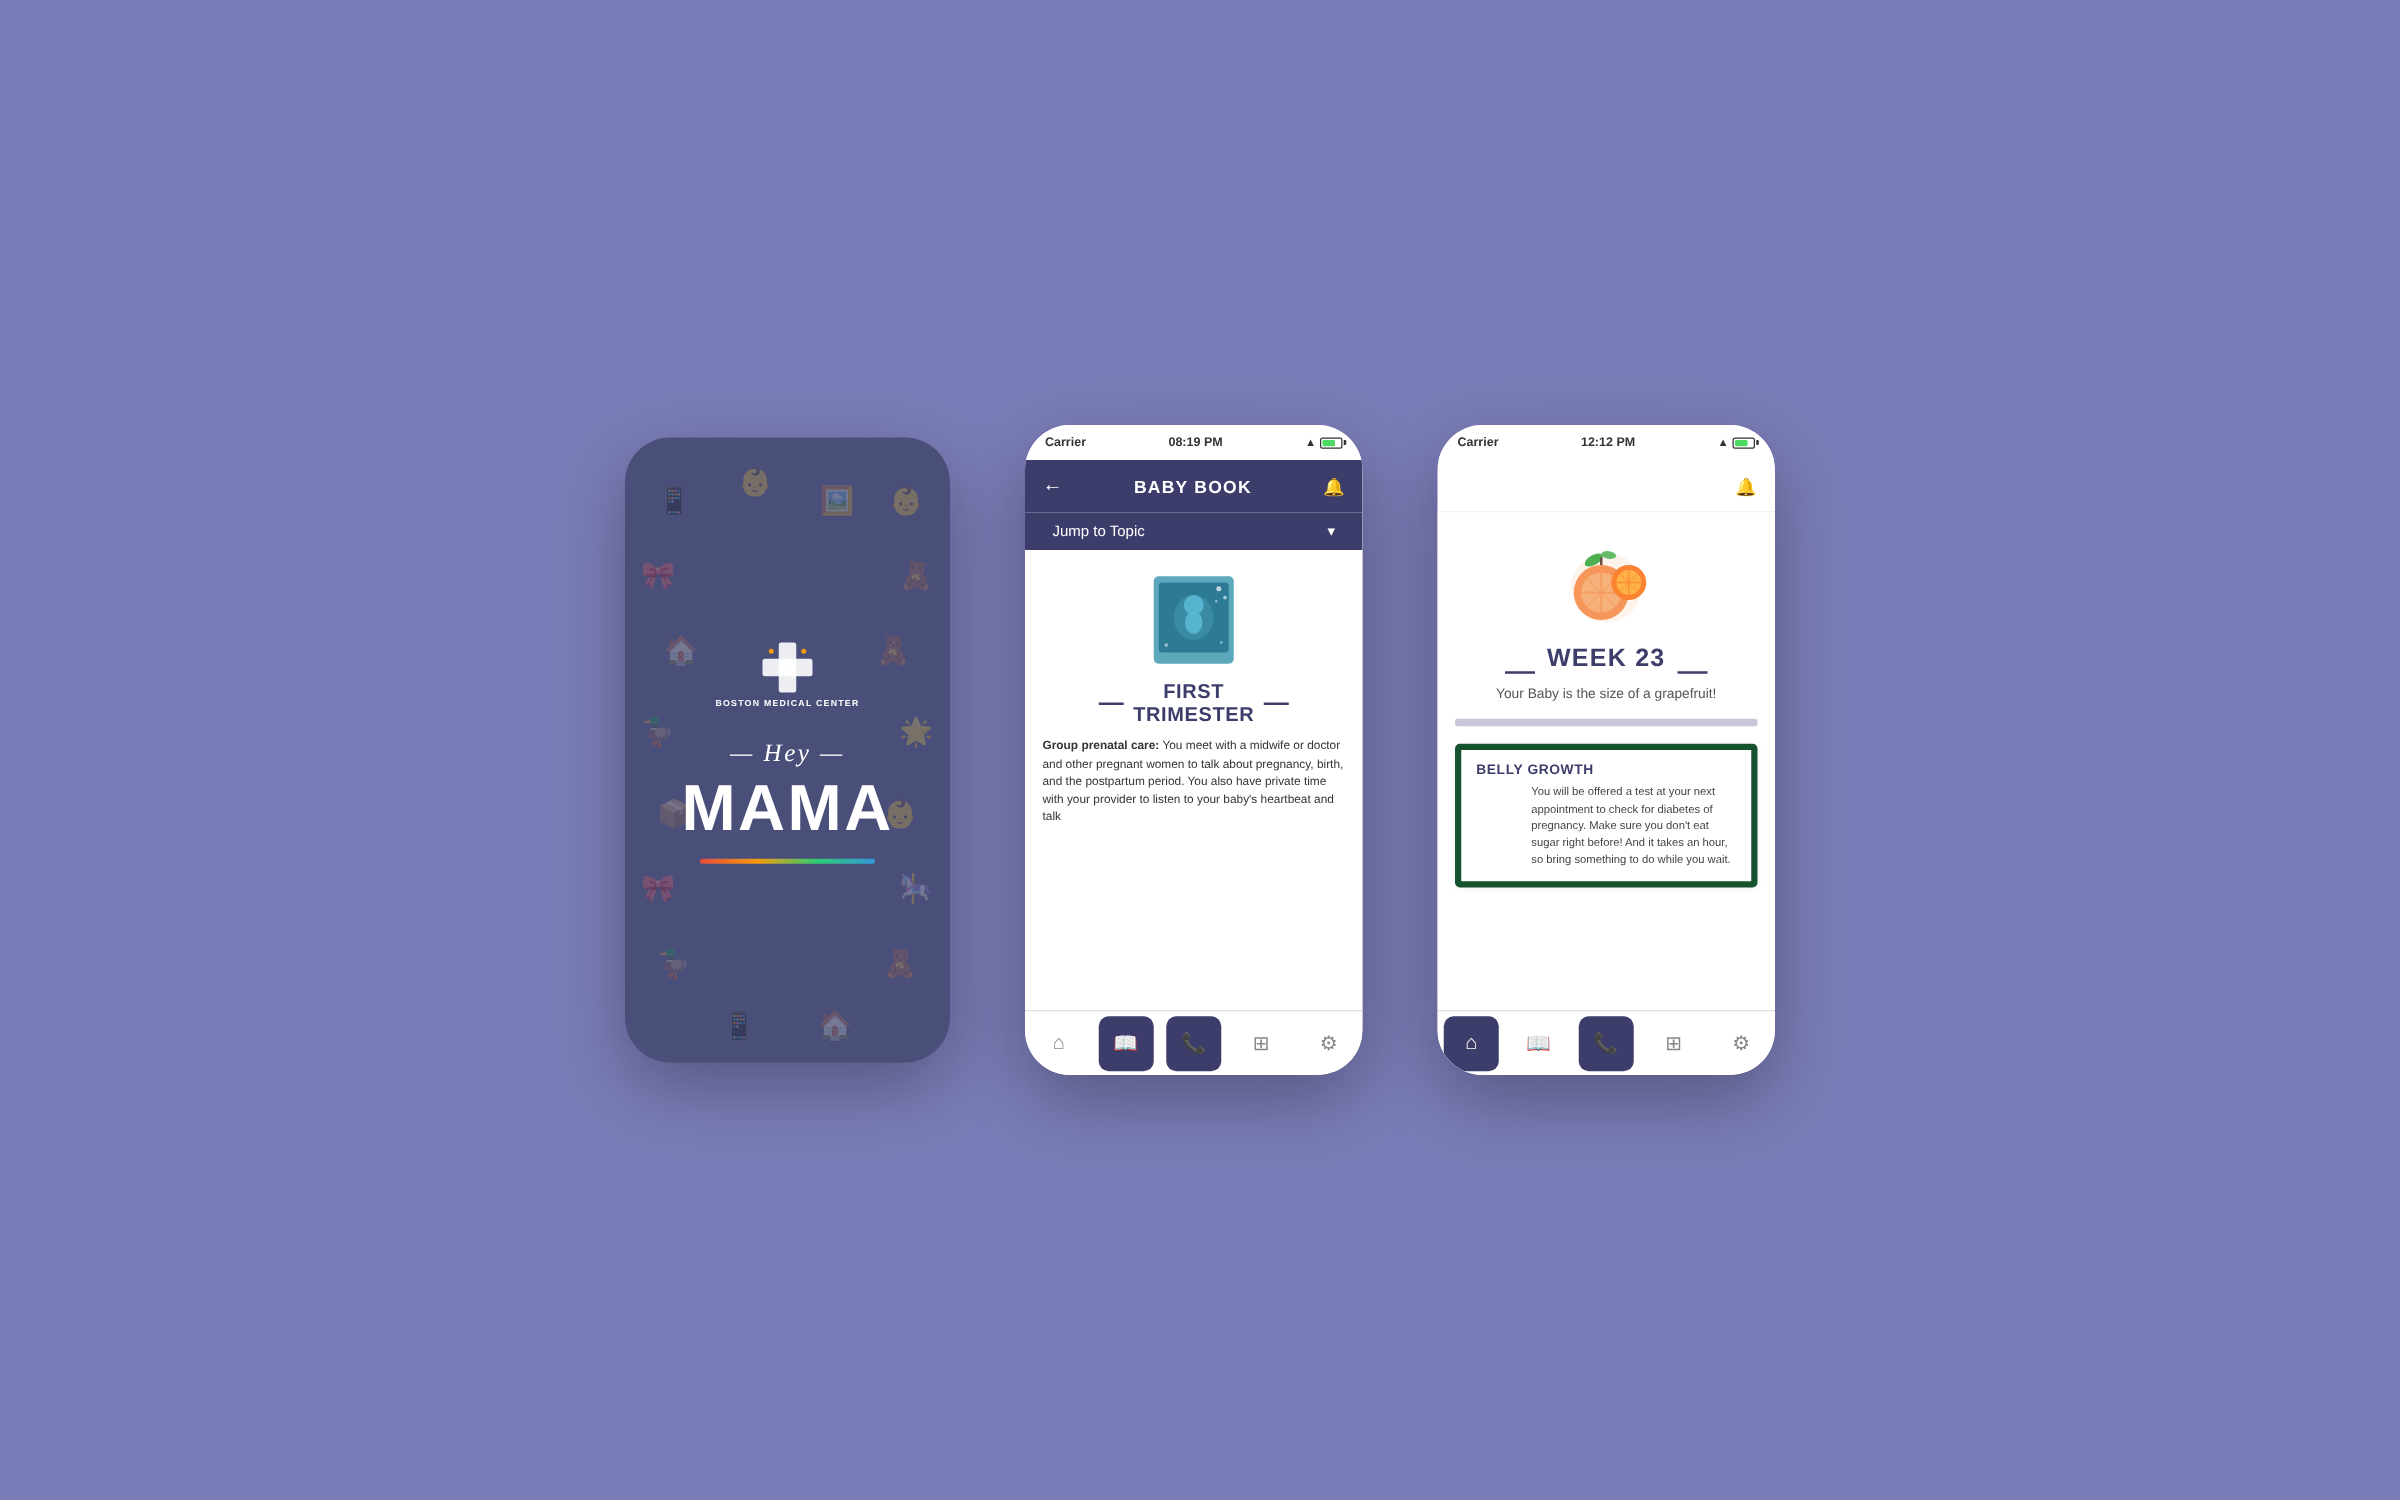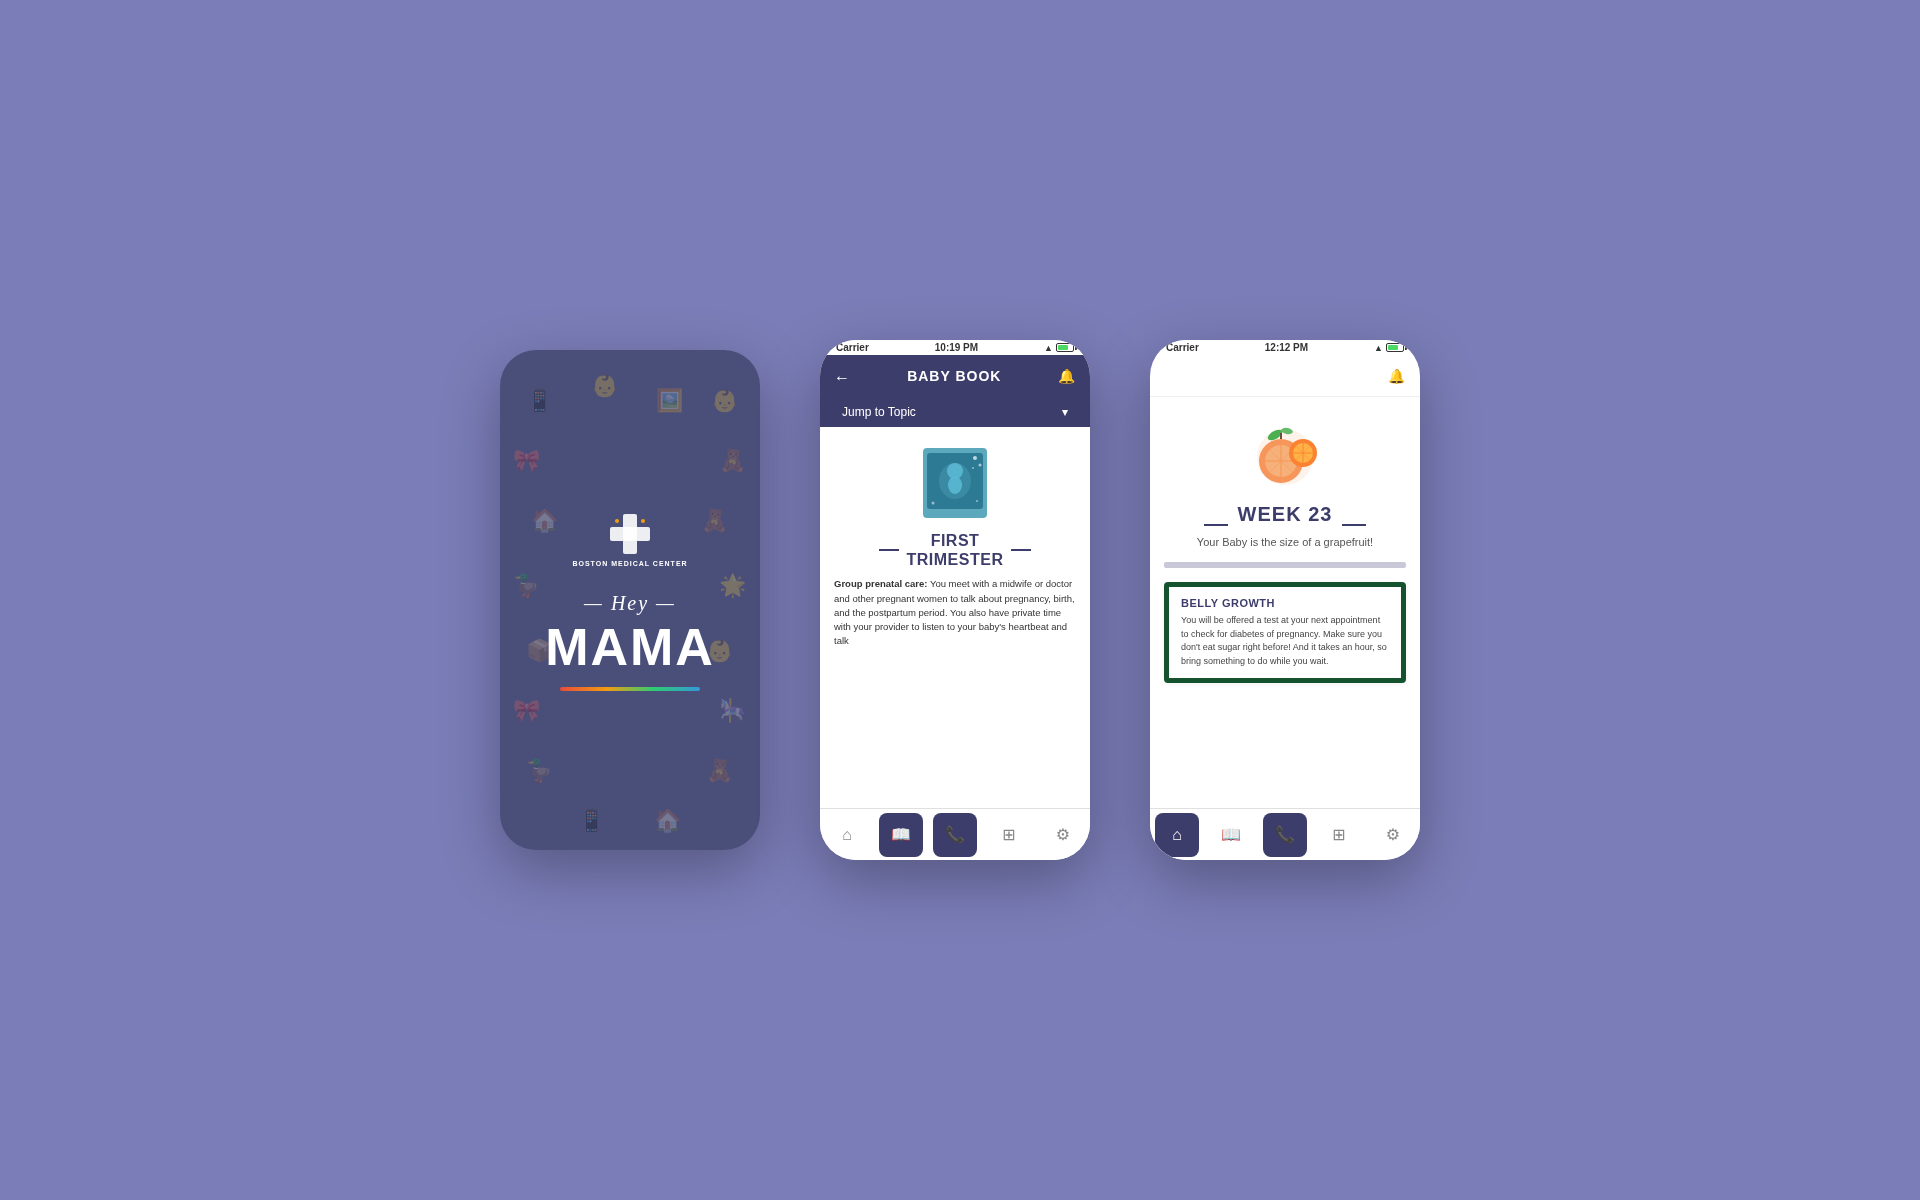--- a/index.html
+++ b/index.html
@@ -82,21 +82,21 @@
       background: white;
       border-radius: 36px;
       overflow: hidden;
       box-shadow: 0 20px 60px rgba(0,0,0,0.3);
       display: flex;
       flex-direction: column;
       position: relative;
     }
 
     .status-bar {
-      height: 15px;
+      height: 28px;
       background: white;
       display: flex;
       align-items: center;
       justify-content: space-between;
       padding: 0 16px;
       font-size: 10px;
       font-weight: 600;
       color: #333;
       flex-shrink: 0;
     }
@@ -339,20 +339,21 @@
       font-weight: 800;
       color: #3d3d6b;
       letter-spacing: 0.5px;
       margin-bottom: 5px;
     }
 
     .card-body {
       font-size: 9px;
       color: #444;
       line-height: 1.5;
+      margin-left: 44px;
     }
 
     
     .bottom-nav {
       height: 52px;
       border-top: 1px solid #e0e0e0;
       display: flex;
       align-items: center;
       justify-content: space-around;
       background: white;
@@ -444,21 +445,21 @@
     </div>
     <div class="mama-text">MAMA</div>
     <div class="rainbow-bar"></div>
   </div>
 </div>
 
 <div class="phone-frame">
 
   <div class="status-bar">
     <span class="status-bar-left">Carrier</span>
-    <span class="status-bar-center">10:19 PM</span>
+    <span class="status-bar-center">08:19 PM</span>
     <div class="status-bar-right">
       <span>▲</span>
       <div class="battery-icon">
         <div class="battery-fill"></div>
       </div>
     </div>
   </div>
 
   <div class="phone2-header">
     <span class="back-btn">←</span>

